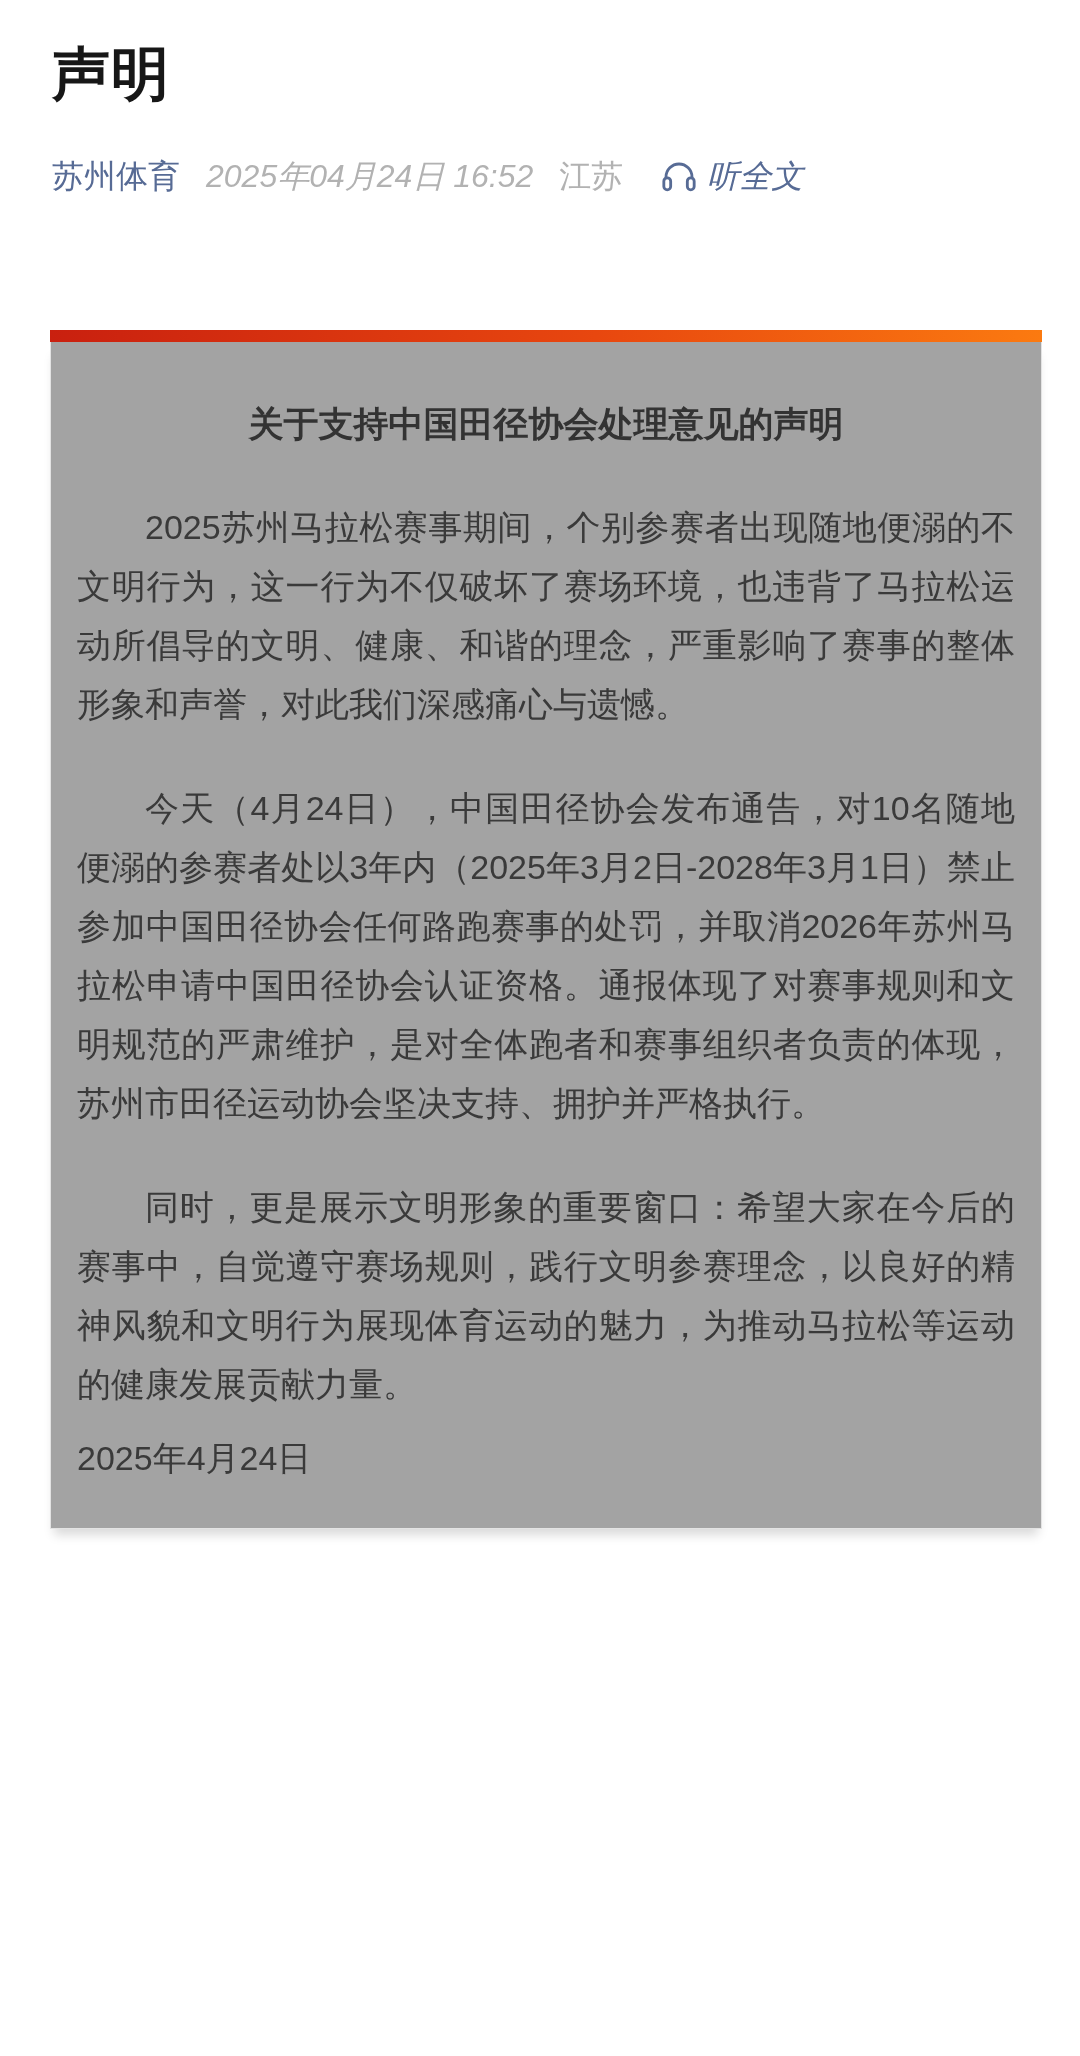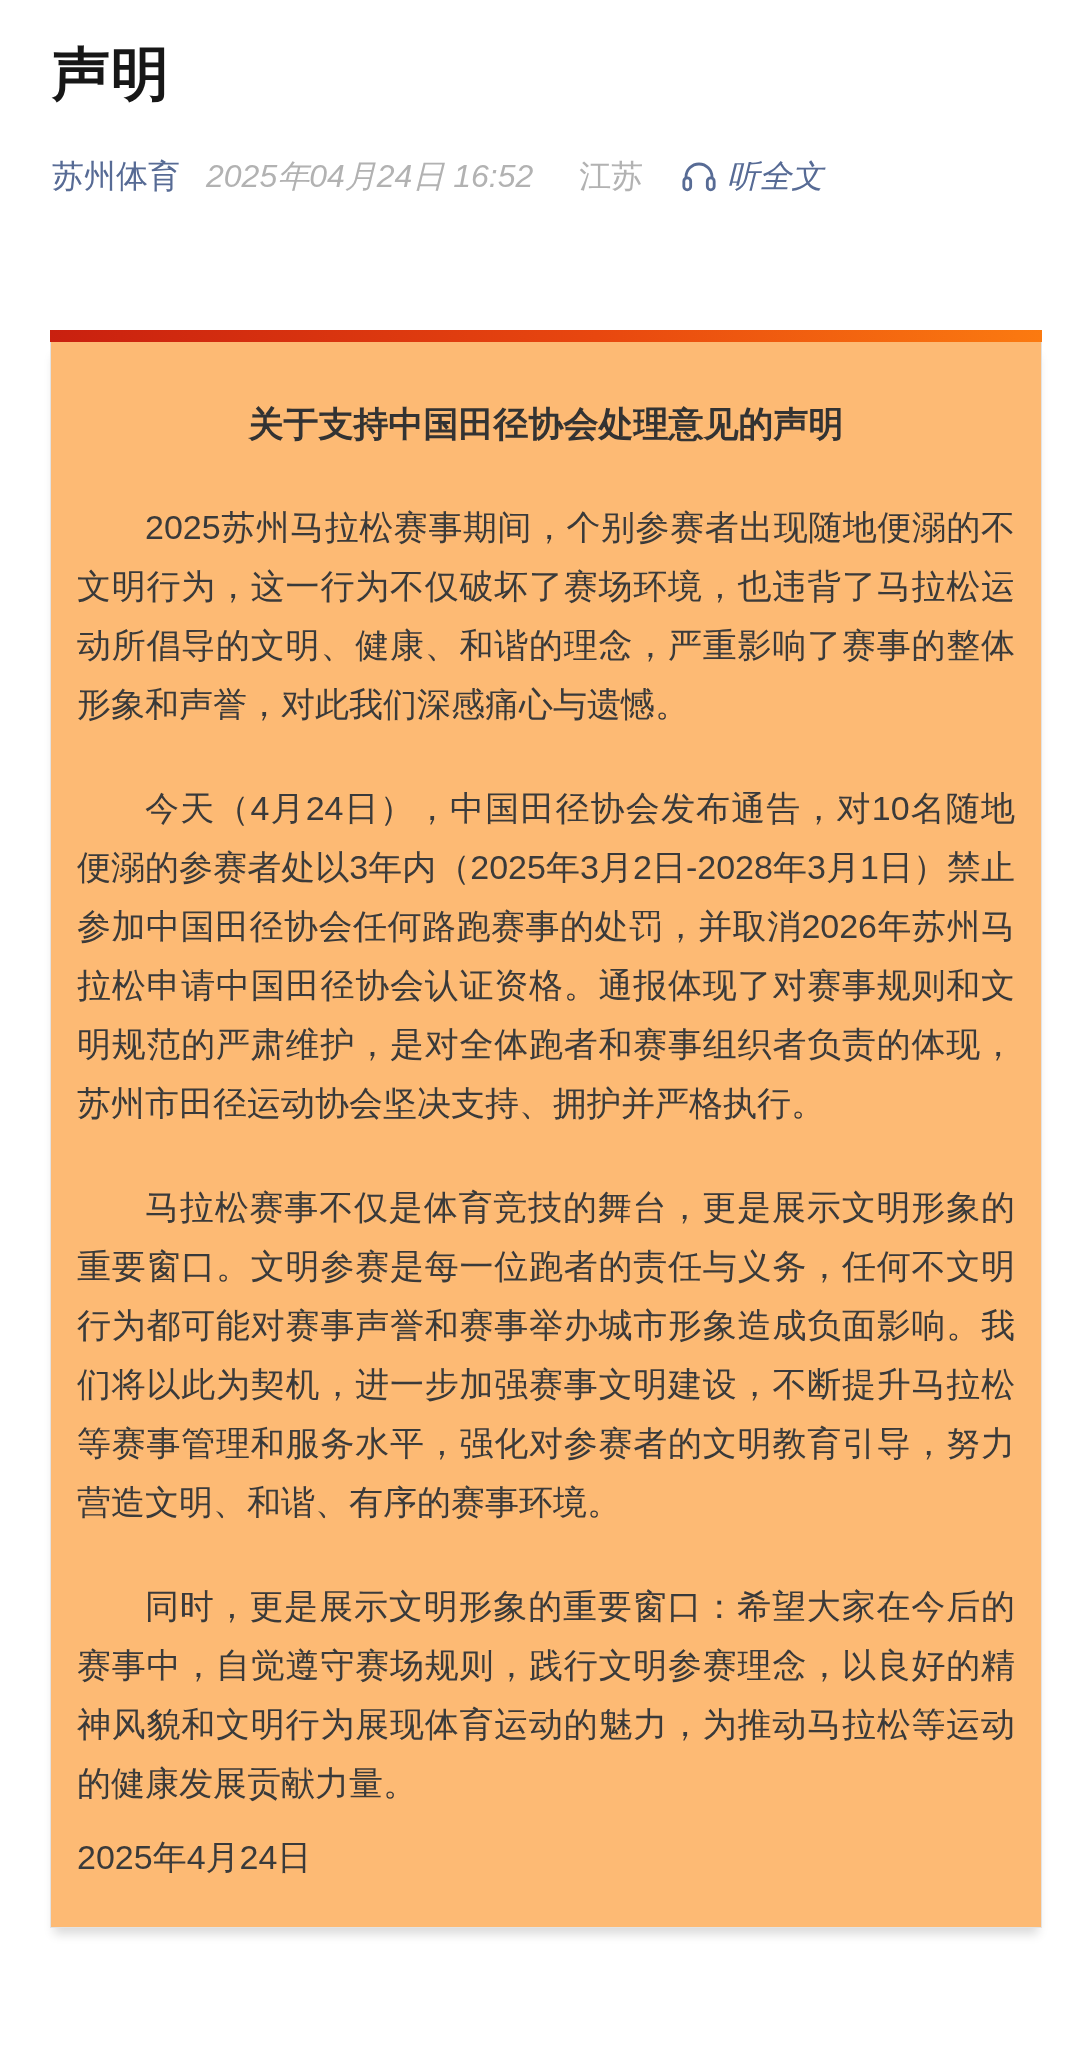--- a/index.html
+++ b/index.html
@@ -25,21 +25,21 @@
   .byline {
     margin: 48px 0 0 52px;
     display: flex;
     align-items: center;
     font-size: 32px;
     line-height: 44px;
     white-space: nowrap;
   }
   .byline .account { color: #576b95; margin-right: 26px; cursor: pointer; }
   .byline .datetime { color: #b2b2b2; margin-right: 26px; font-style: italic; }
-  .byline .location { color: #b2b2b2; margin-right: 36px; margin-left: 20px; }
+  .byline .location { color: #b2b2b2; margin-right: 36px; }
   .listen-btn {
     display: inline-flex;
     align-items: center;
     color: #576b95;
     cursor: pointer;
     font-style: italic;
   }
   .listen-btn svg { width: 40px; height: 40px; margin-right: 8px; display: block; }
 
   .statement-card {
@@ -47,21 +47,21 @@
     margin: 132px 0 0 50px;
     background: #ffffff;
   }
   .card-accent-bar {
     height: 12px;
     background: linear-gradient(90deg, #c9200f 0%, #e8470f 55%, #fb7a10 100%);
   }
   .card-body {
     border: 1px solid #e3e3e3;
     border-top: none;
-    background: #fdba74;
+    background: #a3a3a3;
     padding: 52px 26px 40px 26px;
     box-shadow: 0 10px 10px -4px rgba(0,0,0,0.15);
   }
   .stmt-title {
     text-align: center;
     font-size: 35px;
     font-weight: 700;
     color: #333333;
     line-height: 59px;
   }
@@ -111,21 +111,20 @@
   <div class="statement-card">
     <div class="card-accent-bar"></div>
     <div class="card-body">
 
       <div class="stmt-title">关于支持中国田径协会处理意见的声明</div>
 
       <p class="stmt-para">2025苏州马拉松赛事期间，个别参赛者出现随地便溺的不文明行为，这一行为不仅破坏了赛场环境，也违背了马拉松运动所倡导的文明、健康、和谐的理念，严重影响了赛事的整体形象和声誉，对此我们深感痛心与遗憾。</p>
 
       <p class="stmt-para">今天（4月24日），中国田径协会发布通告，对10名随地便溺的参赛者处以3年内（2025年3月2日-2028年3月1日）禁止参加中国田径协会任何路跑赛事的处罚，并取消2026年苏州马拉松申请中国田径协会认证资格。通报体现了对赛事规则和文明规范的严肃维护，是对全体跑者和赛事组织者负责的体现，苏州市田径运动协会坚决支持、拥护并严格执行。</p>
 
-      <p class="stmt-para">马拉松赛事不仅是体育竞技的舞台，更是展示文明形象的重要窗口。文明参赛是每一位跑者的责任与义务，任何不文明行为都可能对赛事声誉和赛事举办城市形象造成负面影响。我们将以此为契机，进一步加强赛事文明建设，不断提升马拉松等赛事管理和服务水平，强化对参赛者的文明教育引导，努力营造文明、和谐、有序的赛事环境。</p>
 
       <p class="stmt-para">同时，更是展示文明形象的重要窗口：希望大家在今后的赛事中，自觉遵守赛场规则，践行文明参赛理念，以良好的精神风貌和文明行为展现体育运动的魅力，为推动马拉松等运动的健康发展贡献力量。</p>
 
 
       <div class="stmt-date">2025年4月24日</div>
 
     </div>
   </div>
 
 </div>

